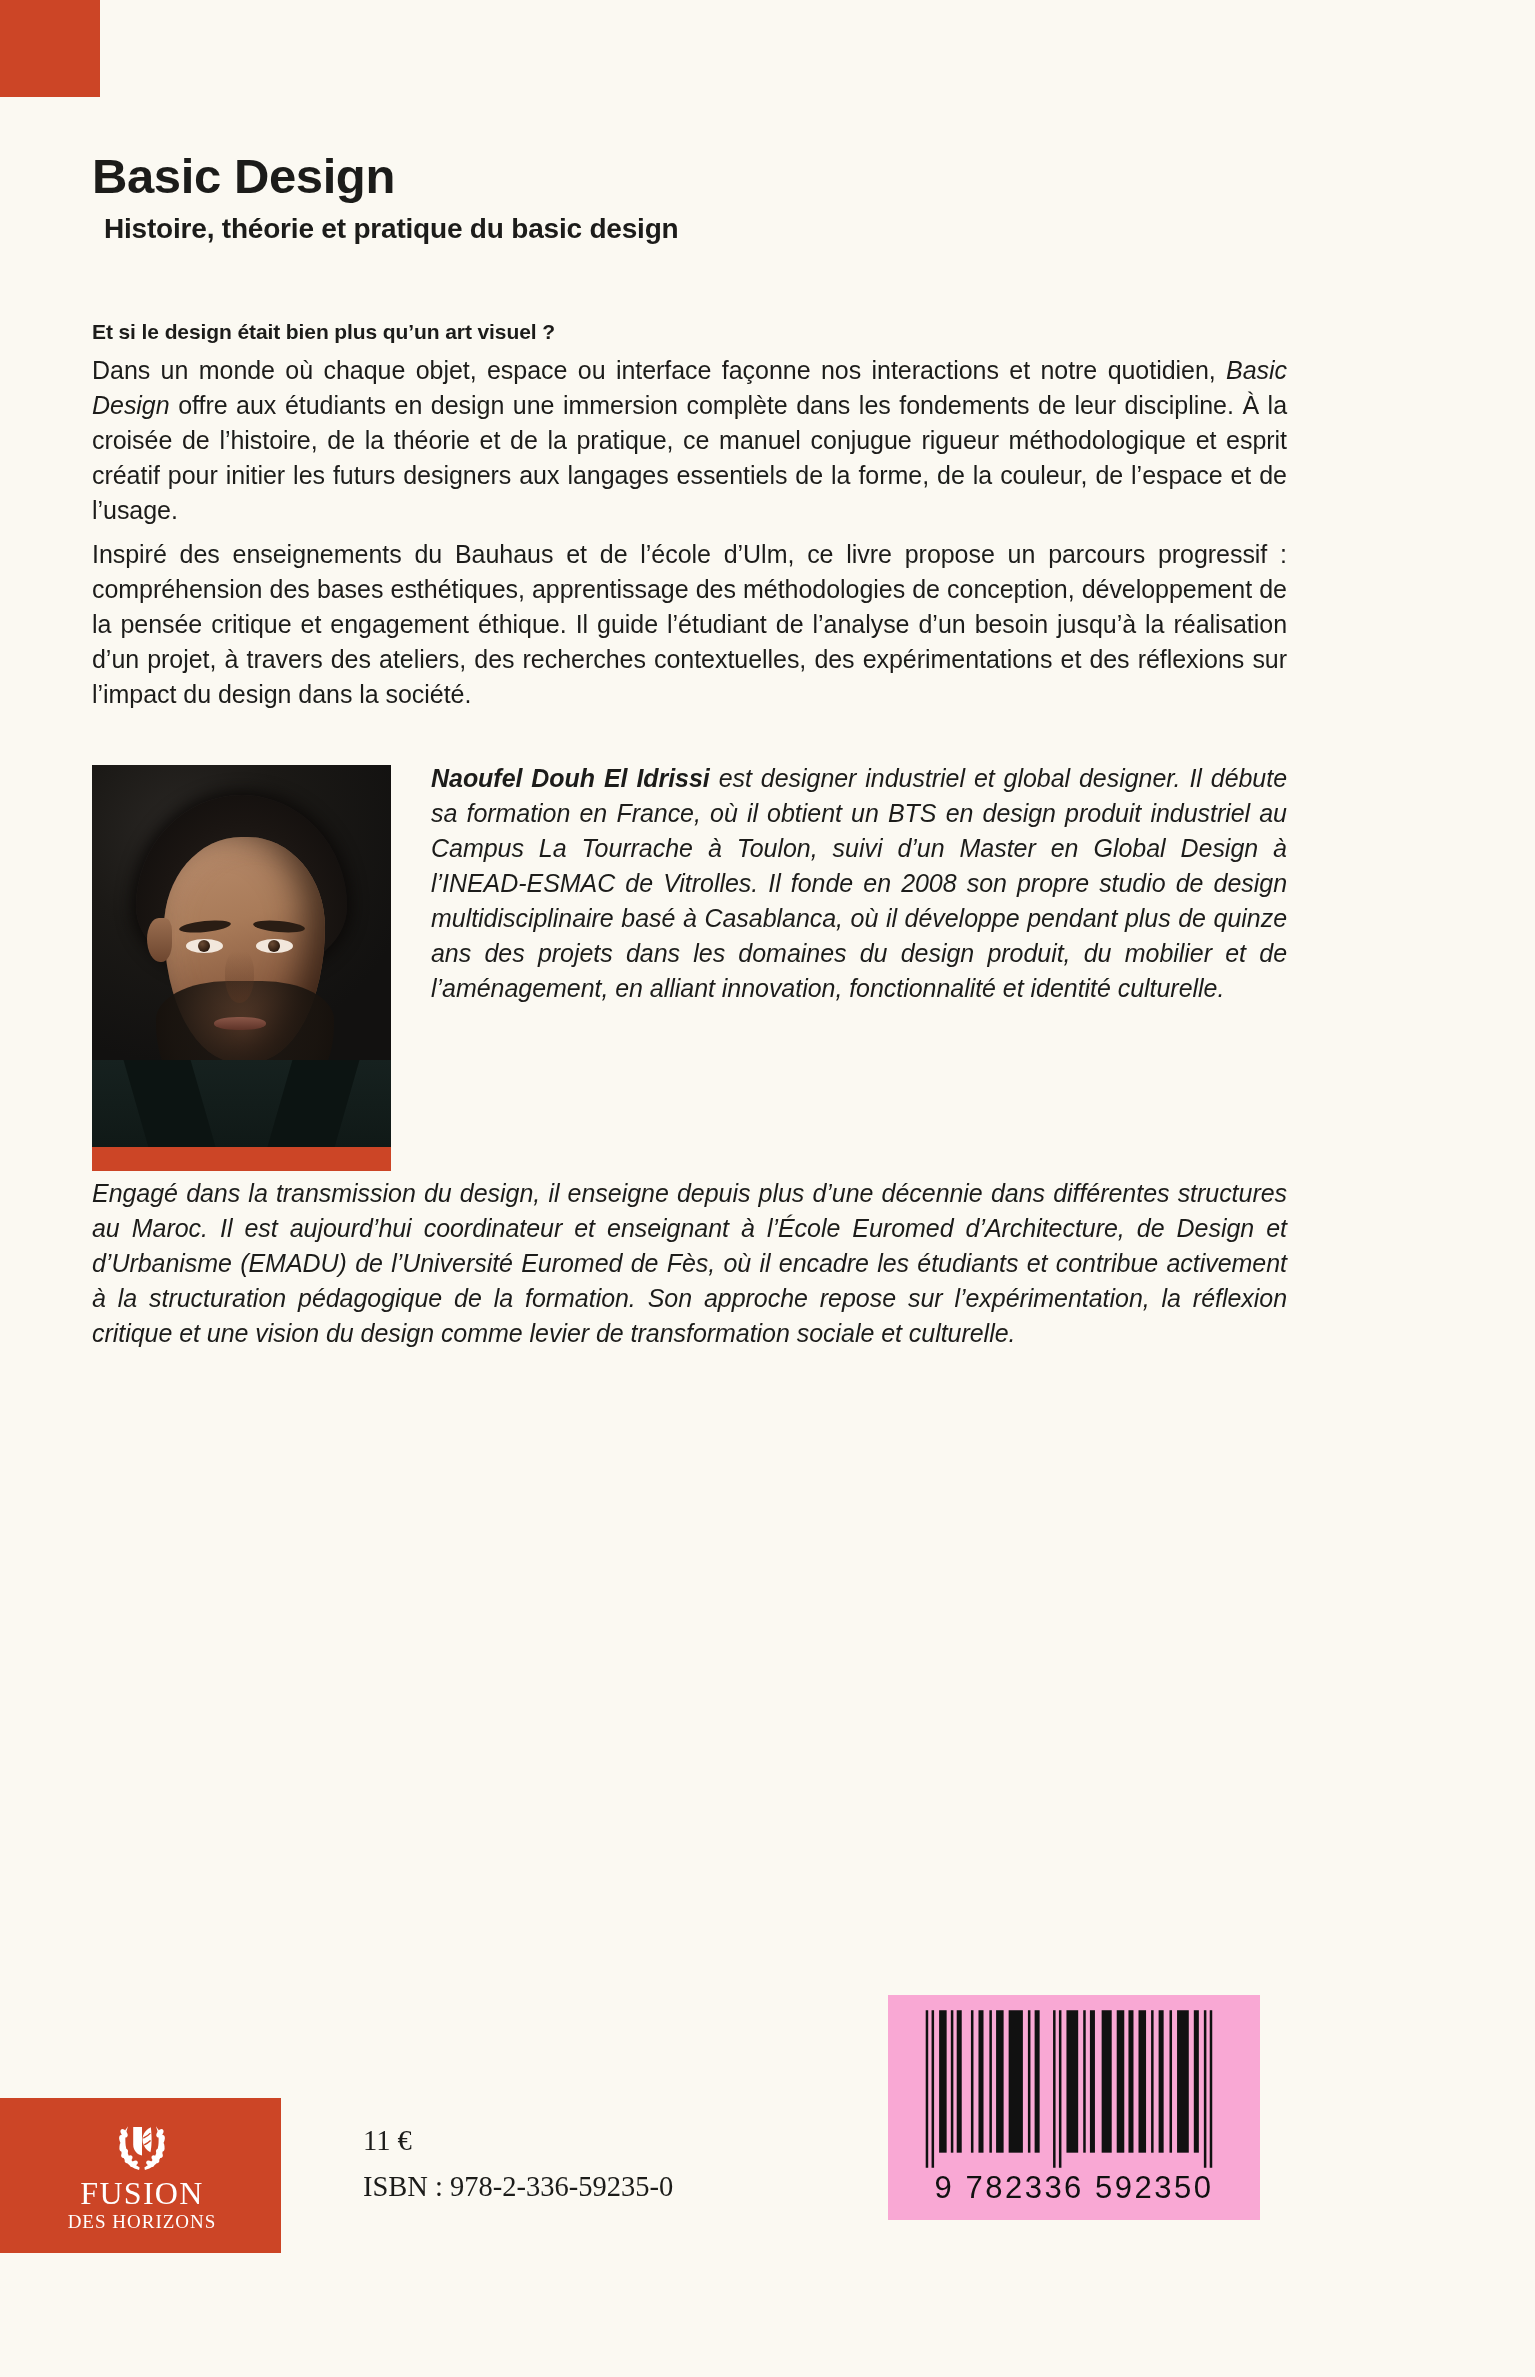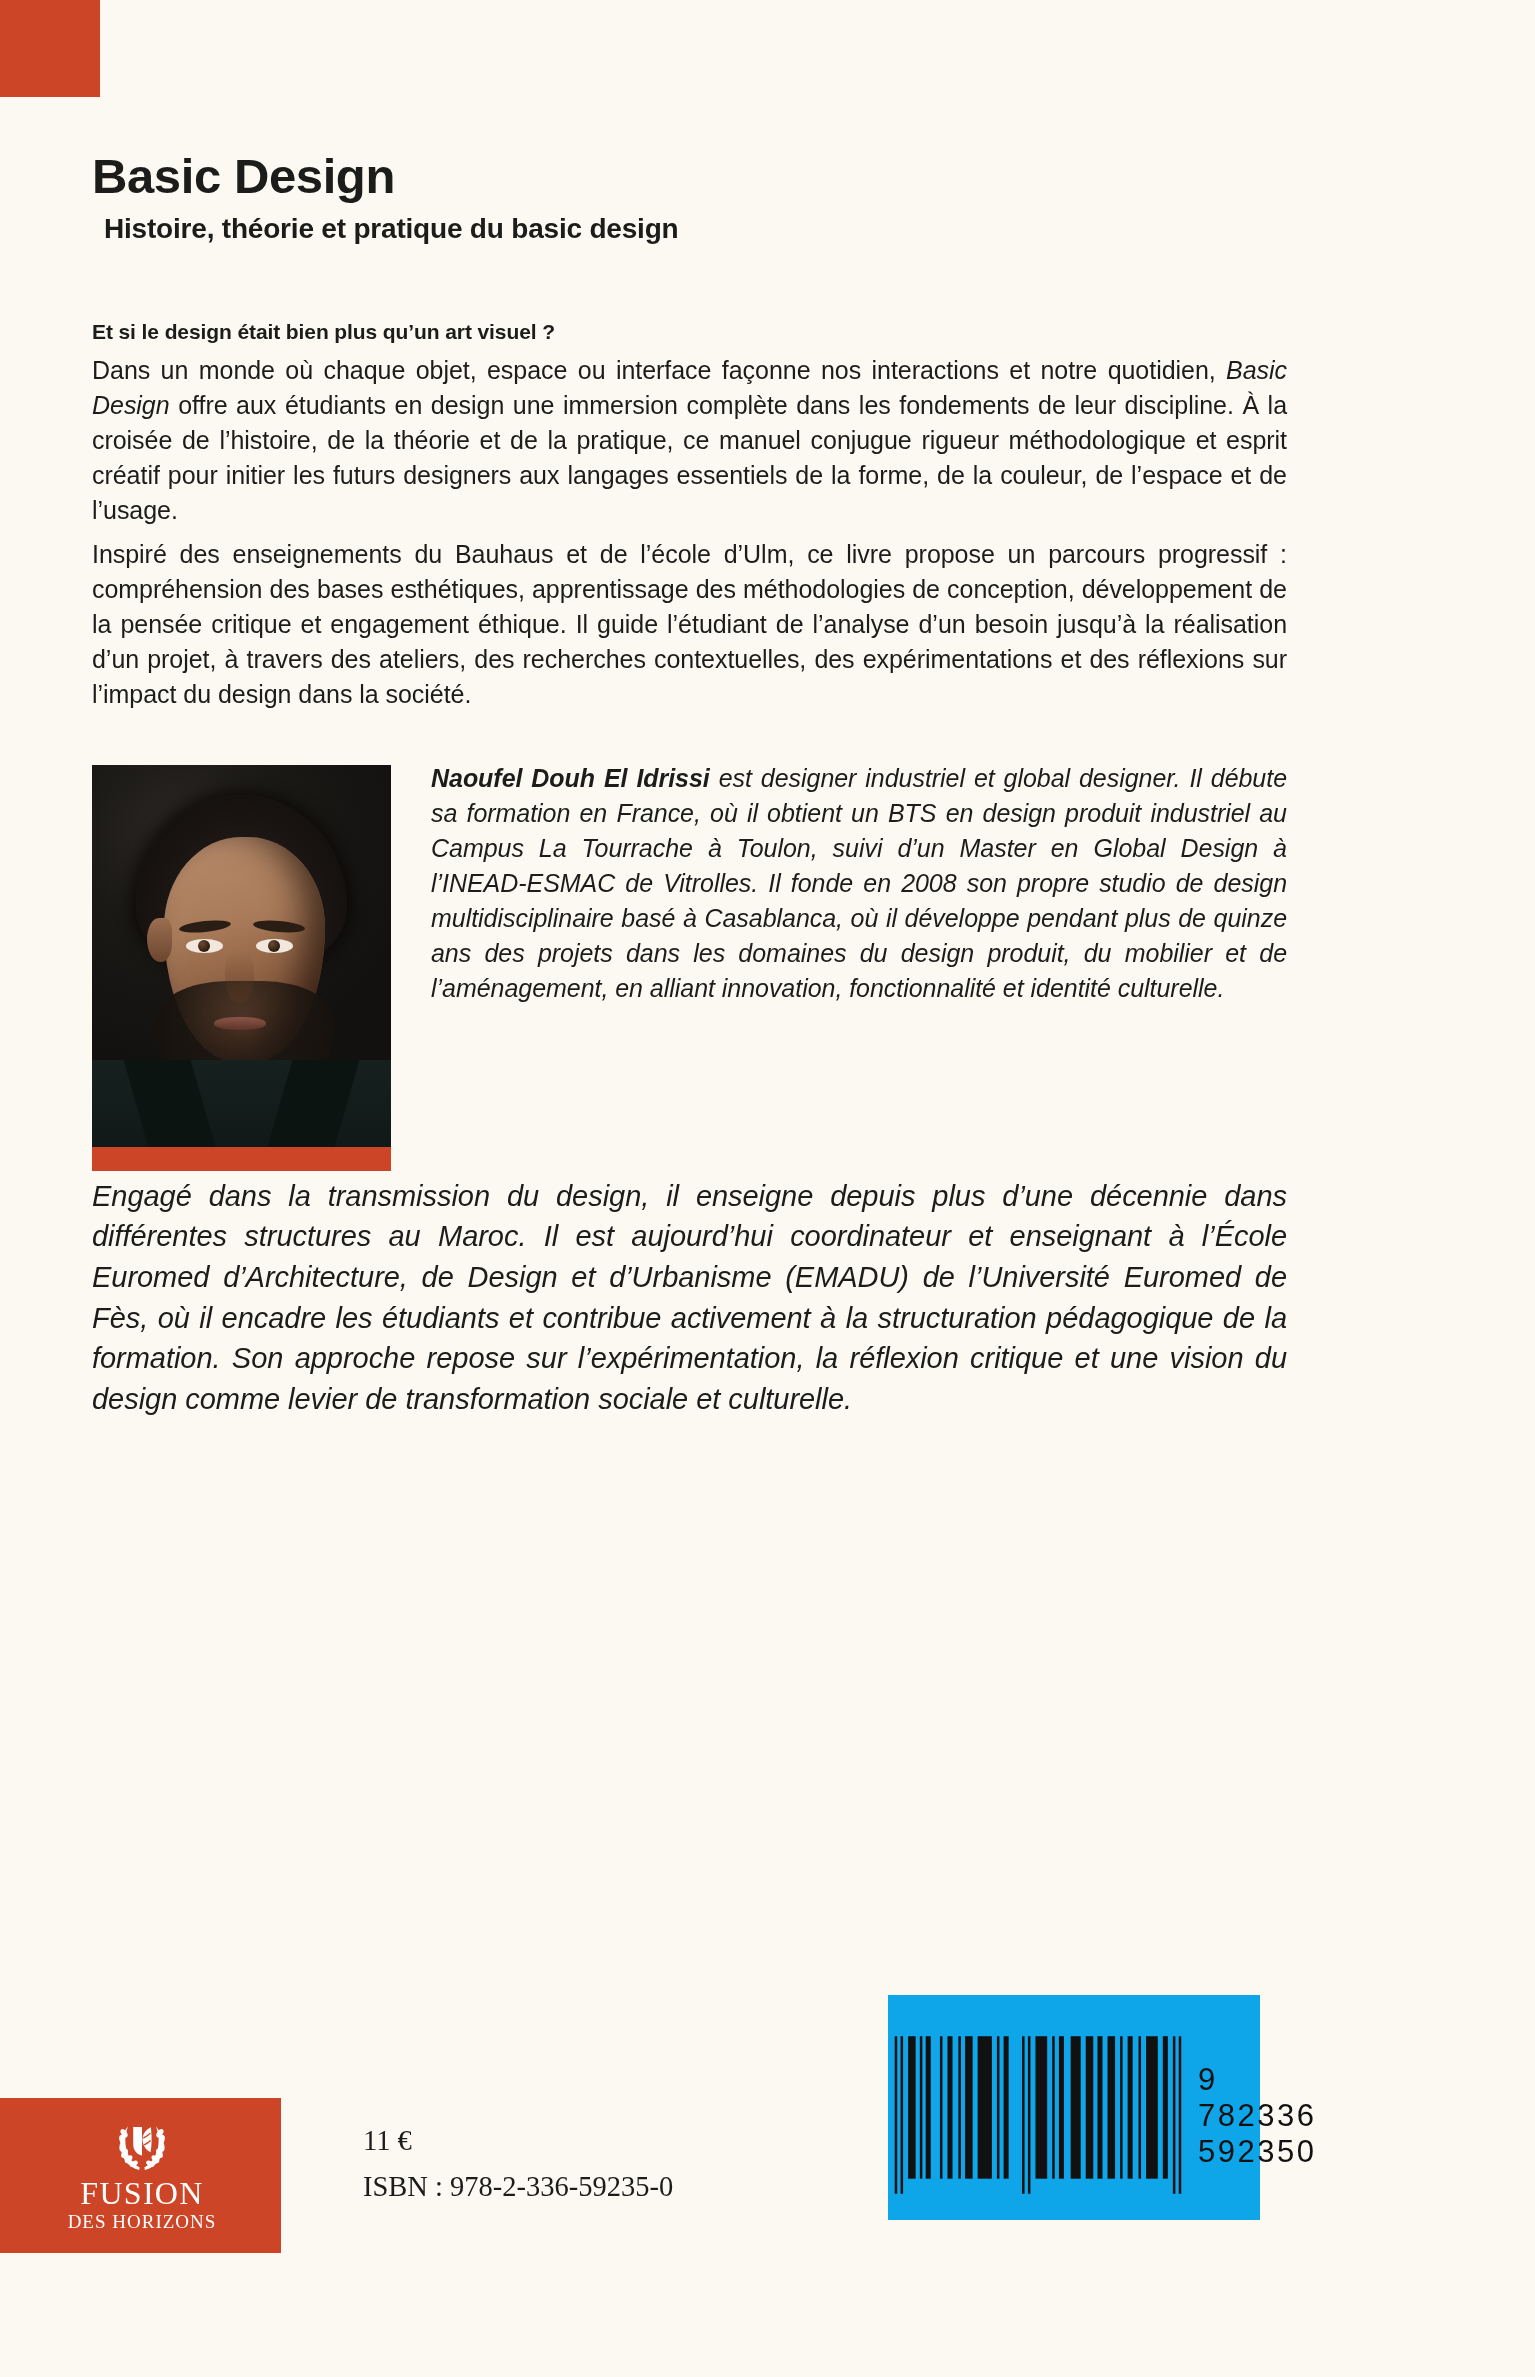--- a/index.html
+++ b/index.html
@@ -201,21 +201,21 @@
     font-size: 25px;
     line-height: 1.40;
     font-style: italic;
     text-align: justify;
     letter-spacing: -0.04px;
   }
   p.bio strong { font-weight: 700; font-style: italic; }
   p.bio-2 {
     clear: both;
     margin: 34px 0 0 0;
-    font-size: 29px;
+    font-size: 25px;
     line-height: 1.40;
     font-style: italic;
     text-align: justify;
     letter-spacing: -0.04px;
   }
 
   
   .logo {
     position: absolute;
     left: 0; top: 2098px;
@@ -250,23 +250,23 @@
     line-height: 1.62;
     color: #1C1C1A;
     margin-left: 24px;
   }
   .barcode-box {
     position: absolute;
     left: 888px;
     top: 1995px;
     width: 372px;
     height: 225px;
-    background: #0ea5e9;
+    background: #f9a8d4;
     display: flex;
-    flex-direction: row;
+    flex-direction: column;
     align-items: center;
     justify-content: flex-start;
     padding-top: 15px;
     box-sizing: border-box;
   }
   .barcode-bars { display: block; }
   .barcode-digits {
     font-family: "Liberation Sans", sans-serif;
     font-size: 31px;
     letter-spacing: 2.5px;

